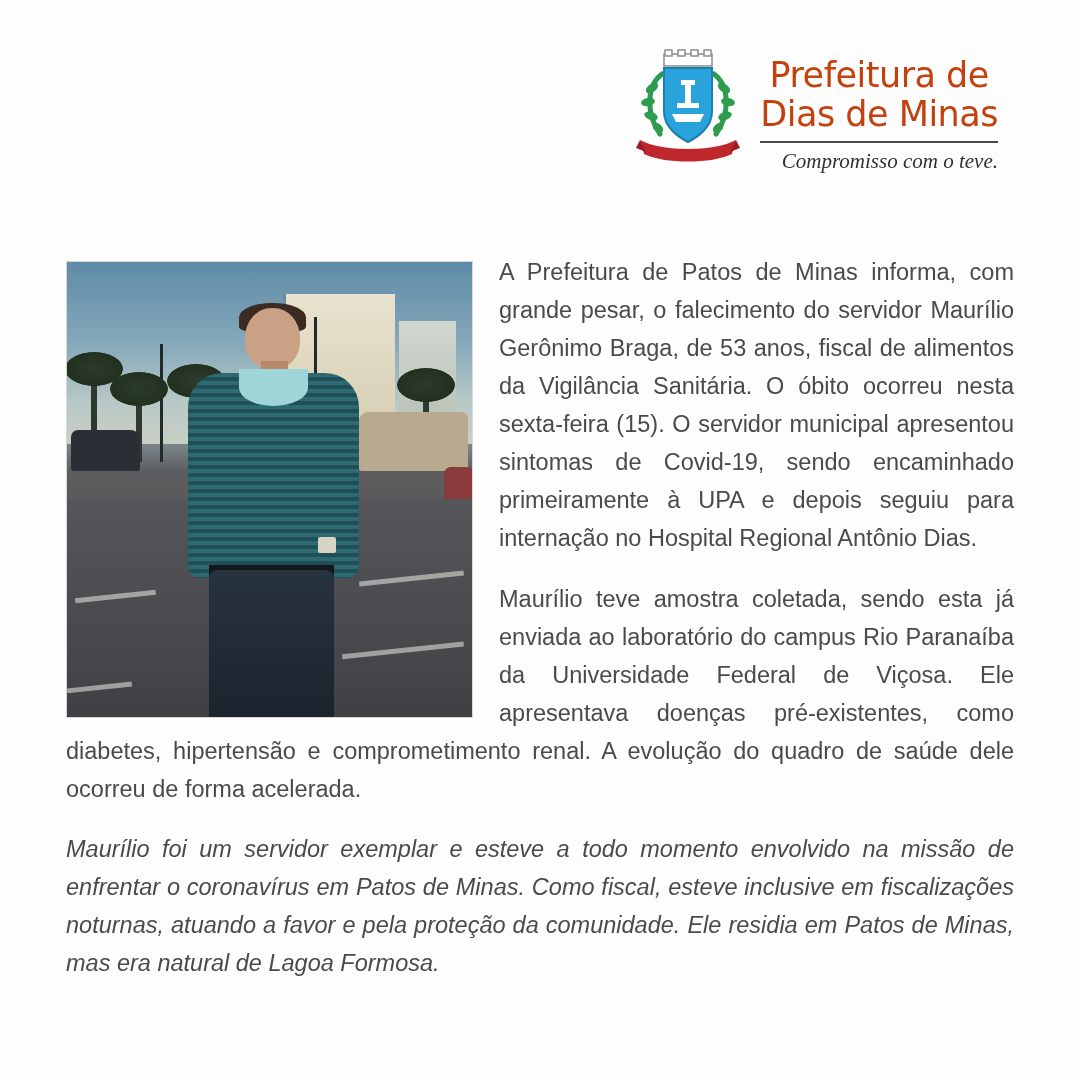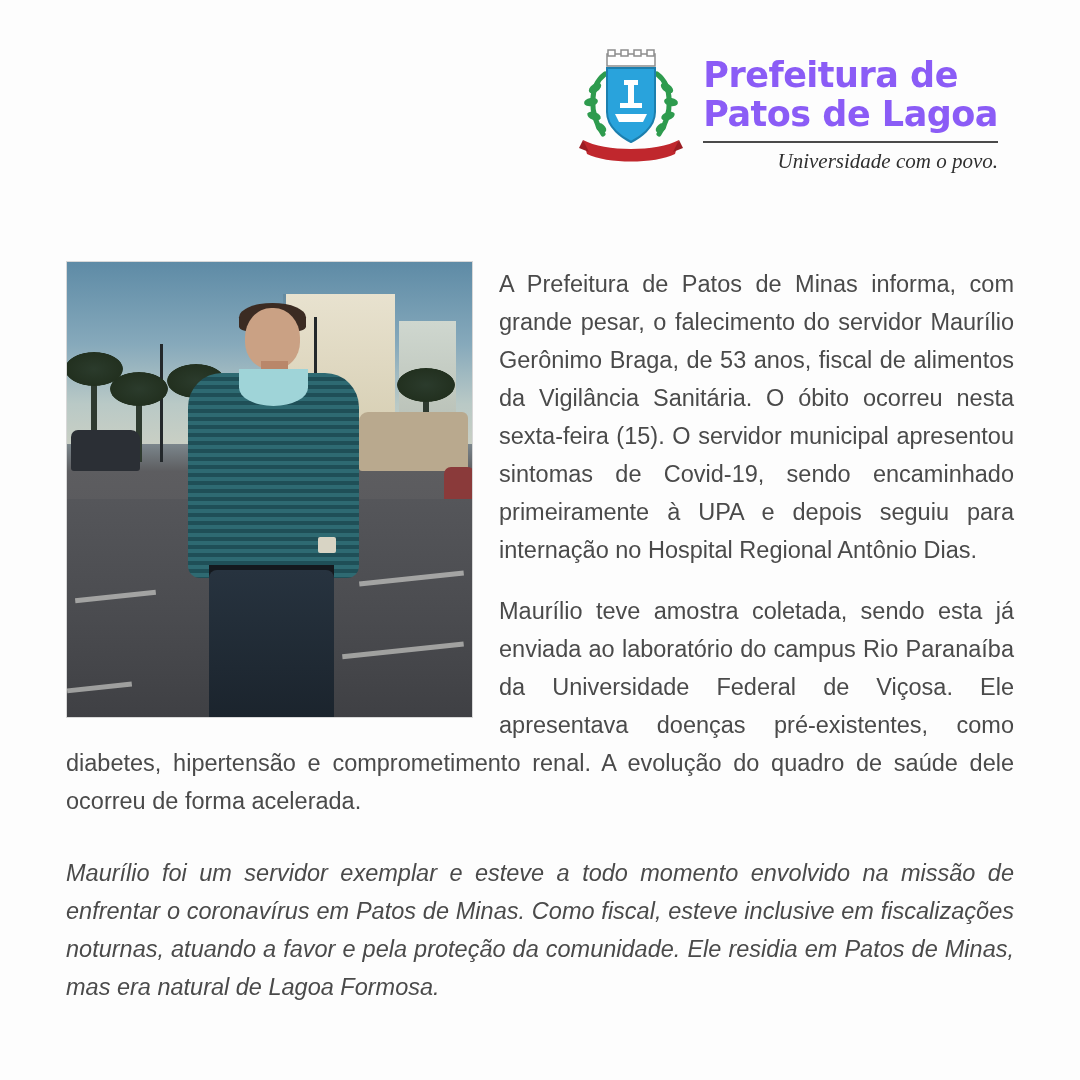--- a/index.html
+++ b/index.html
@@ -39,26 +39,27 @@
     flex: 0 0 auto;
   }
   .crest svg { display: block; }
 
   .wordmark {
     padding-top: 8px;
   }
   .wordmark .line1,
   .wordmark .line2 {
     font-family: "DejaVu Sans", sans-serif;
-    font-weight: bold;
+    font-weight: normal;
     font-size: 35px;
     line-height: 1.12;
-    color: #8b5cf6;
+    color: #c2410c;
     letter-spacing: -0.5px;
     white-space: nowrap;
+    text-align: center;
   }
   .wordmark .rule {
     margin: 7px 0 6px 0;
     height: 2px;
     background: #4a4a4a;
     width: 100%;
   }
   .wordmark .slogan {
     font-family: "Liberation Serif", serif;
     font-style: italic;
@@ -185,21 +186,21 @@
   .photo .belt {
     position: absolute; left: 18%; top: 63%; width: 62%; height: 3%;
     background: #14181d;
   }
   .photo .watch {
     position: absolute; left: 72%; top: 56%; width: 9%; height: 4%;
     background: #d8d4c4; border-radius: 2px;
   }
 
   .article p {
-    margin: 12px 0 22px 0;
+    margin: 0 0 22px 0;
     font-family: "Liberation Sans", sans-serif;
     font-size: 23.5px;
     line-height: 1.62;
     color: #4a4a4a;
     text-align: justify;
   }
   .article p:last-child { margin-bottom: 0; font-style: italic; }
   .spacer-after-photo { clear: both; }
 </style>
 </head>
@@ -238,23 +239,23 @@
         <path d="M38 66 H70 L66 74 H42 Z" fill="#ffffff"></path>
 
         <path d="M6 92 C28 104 80 104 102 92 L98 106 C78 116 30 116 10 106 Z" fill="#c0272d"></path>
         <path d="M6 92 L2 100 L12 104 Z" fill="#9c1d23"></path>
         <path d="M102 92 L106 100 L96 104 Z" fill="#9c1d23"></path>
       </svg>
     </div>
 
     <div class="wordmark">
       <div class="line1">Prefeitura de</div>
-      <div class="line2">Patos de Lagoa</div>
+      <div class="line2">Dias de Minas</div>
       <div class="rule"></div>
-      <div class="slogan">Universidade com o povo.</div>
+      <div class="slogan">Compromisso com o teve.</div>
     </div>
   </div>
 
   <div class="content">
 
     <div class="photo">
       <div class="sky"></div>
       <div class="bldg"></div>
       <div class="bldg2"></div>
       <div class="lamp l1"></div>

